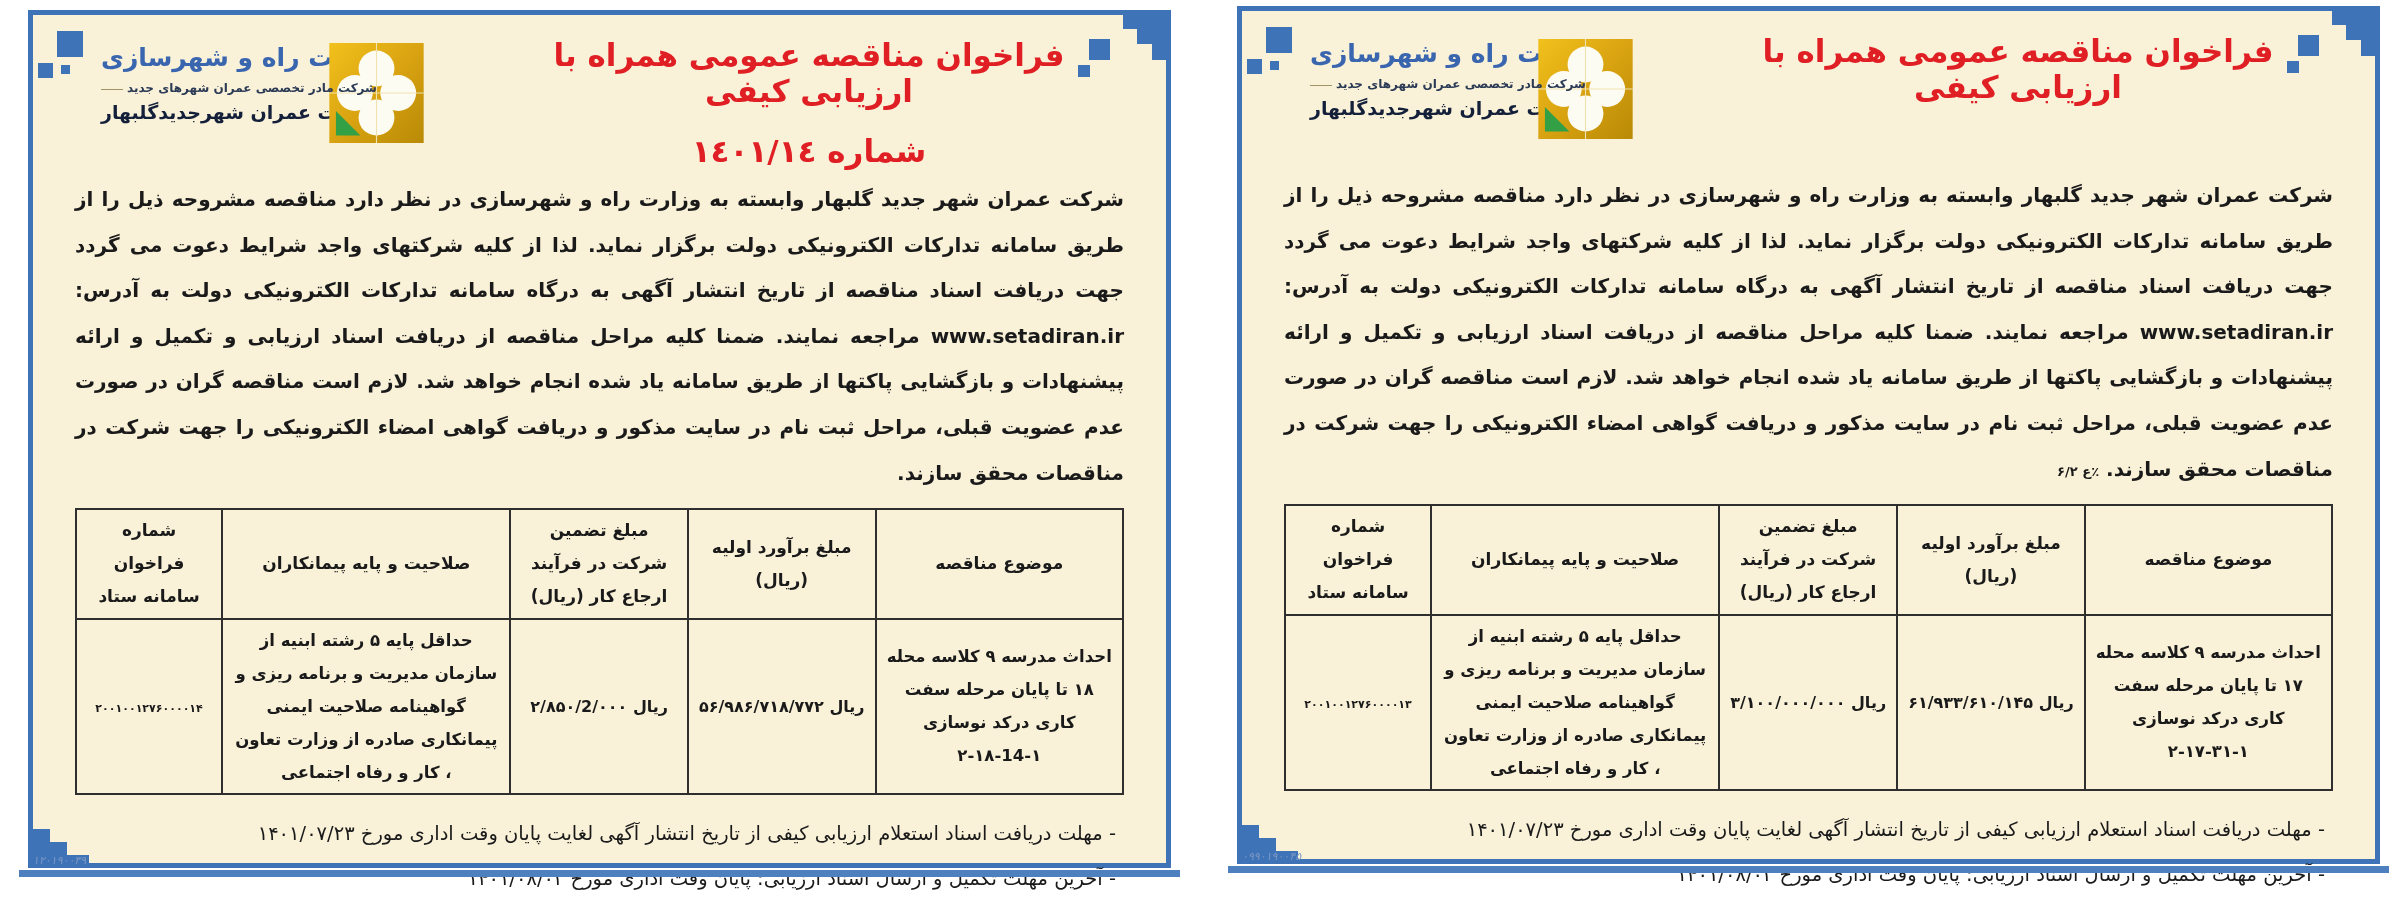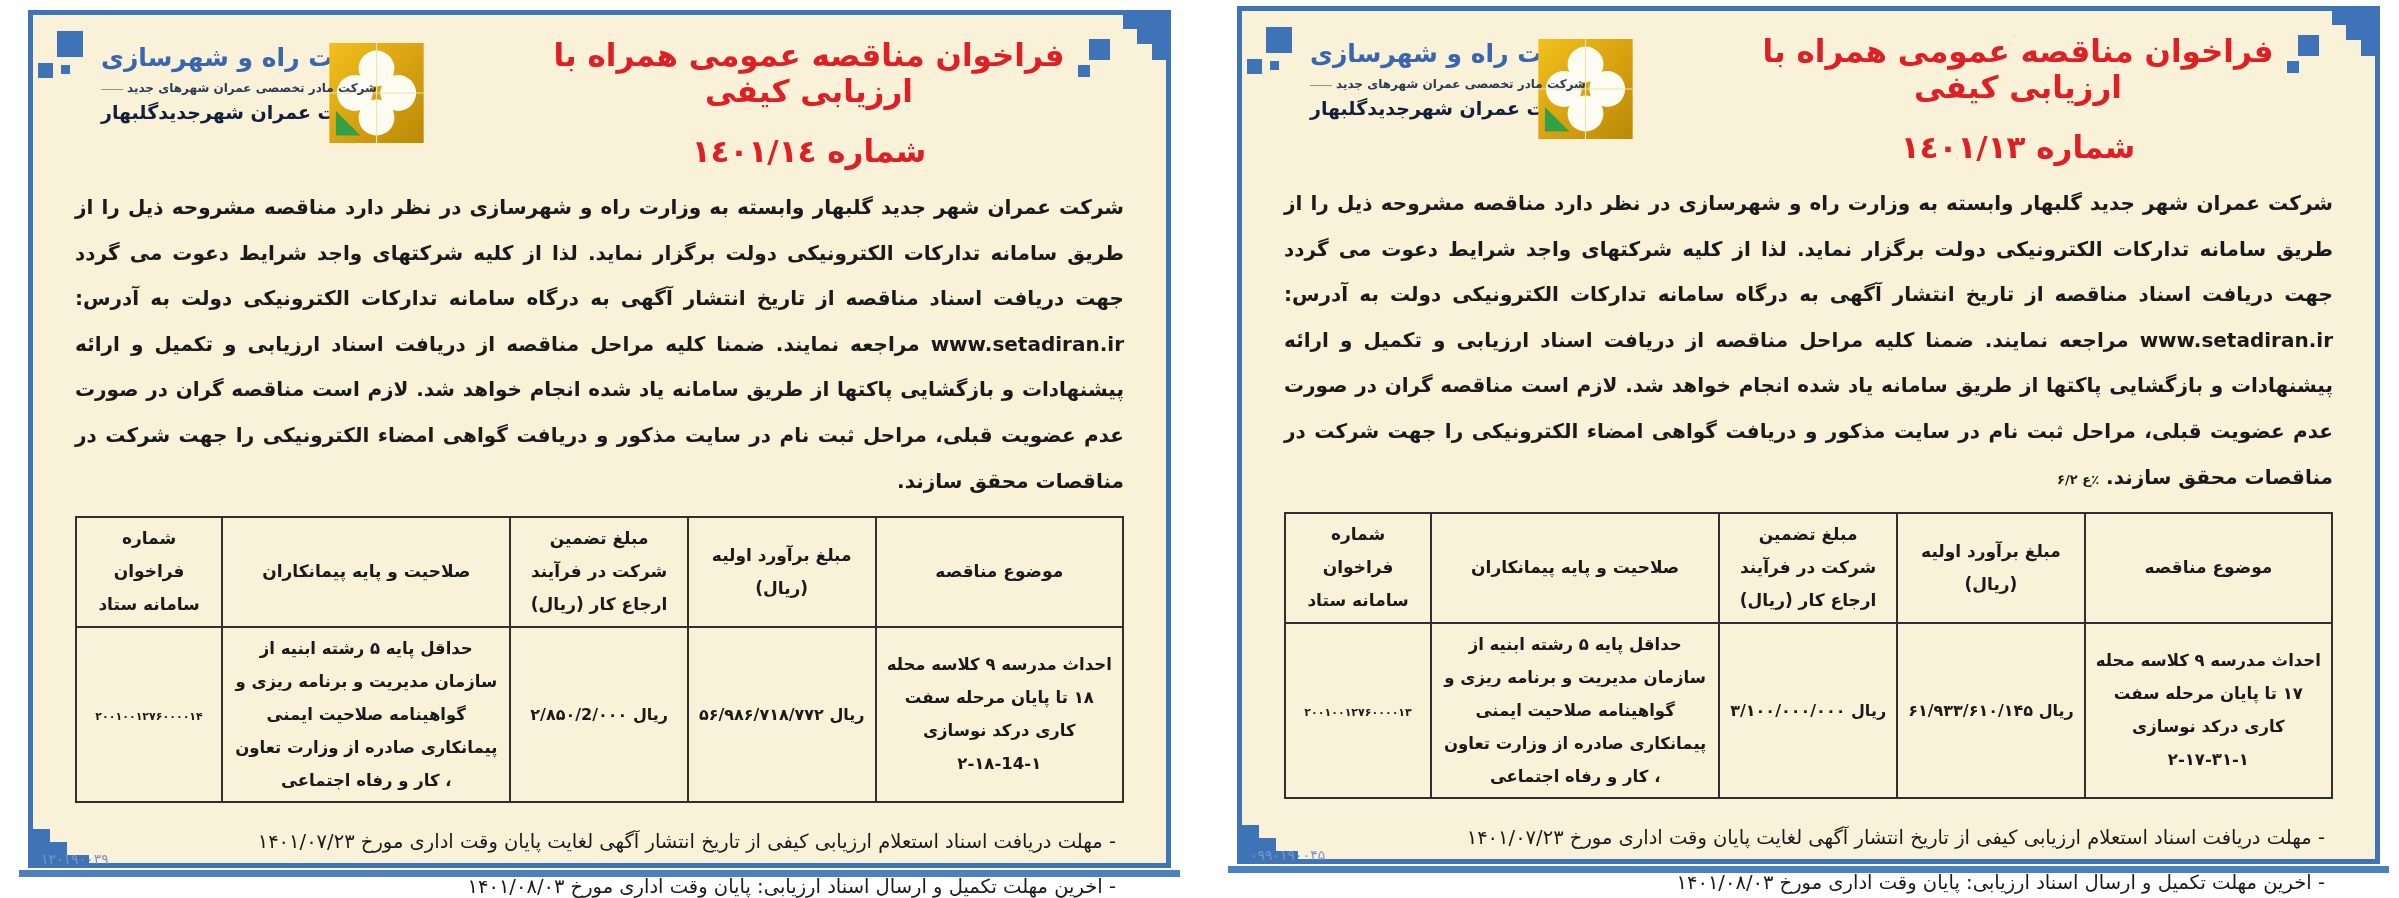--- a/index.html
+++ b/index.html
@@ -44,41 +44,41 @@
   .parent{font-size:12px;font-weight:bold;color:#2b3a55;margin-top:9px;white-space:nowrap;position:relative;padding-left:26px;}
   .parent::after{content:"";position:absolute;left:0;top:55%;width:22px;height:1px;background:#a29366;}
   .company{font-size:19px;font-weight:bold;color:#141f3a;margin-top:6px;white-space:nowrap;}
   .emblem{flex:0 0 auto;}
   .titles{flex:1;text-align:center;color:#e01f25;padding-left:70px;padding-top:6px;direction:rtl;}
   .t1{font-size:31px;font-weight:bold;letter-spacing:-0.5px;}
   .t2{font-size:31px;font-weight:bold;margin-top:24px;}
 
   
   .para{
-    margin-top:18px;font-size:20px;font-weight:bold;color:#1a1a1a;
+    margin-top:10px;font-size:20px;font-weight:bold;color:#1a1a1a;
     line-height:2.28;text-align:justify;
   }
   .adcode{font-size:13px;color:#1a1a1a;}
 
   
   table{width:100%;border-collapse:collapse;margin-top:12px;direction:rtl;}
   table,td,th{border:2px solid #2f2f2f;}
   th,td{font-weight:bold;color:#1a1a1a;text-align:center;vertical-align:middle;padding:4px 10px;}
   th{font-size:17px;height:86px;line-height:1.95;}
   td{font-size:16.5px;height:124px;line-height:2.0;}
   .c-subject{width:24%;} .c-estimate{width:17%;} .c-guarantee{width:17%;}
   .c-qual{width:28%;} .c-setad{width:14%;}
   .amt{direction:ltr;display:inline-block;white-space:nowrap;font-size:16px;}
   .setad-num{font-size:11px;white-space:nowrap;}
 
   
   .deadlines{margin-top:16px;}
   .deadline-line{font-size:19.5px;font-weight:normal;color:#1a1a1a;line-height:2.32;text-align:right;padding-right:8px;}
   .deadlines .deadline-line:nth-child(n+3){padding-right:128px;}
-  .ad-id{position:absolute;left:8px;bottom:-4px;font-size:14px;color:#7b97c4;direction:ltr;}
+  .ad-id{position:absolute;left:0;bottom:-4px;font-size:11px;color:#7b97c4;direction:ltr;font-style:italic;}
 </style>
 </head>
 <body>
 
 <div class="doc left">
   <div class="px tl1"></div>
   <div class="px tl2"></div>
   <div class="px tl3"></div>
   <div class="px tr1"></div>
   <div class="px tr2"></div>
@@ -209,21 +209,20 @@
             <polygon points="7,98 7,72 33,98" fill="#33a045"></polygon>
             <g stroke="#efe2b0" stroke-width="1.2">
               <line x1="50" y1="0" x2="50" y2="106"></line>
                 <line x1="0" y1="53" x2="100" y2="53"></line>
             </g>
           </svg>
         </div>
       </div>
       <div class="titles">
         <div class="t1">فراخوان مناقصه عمومی همراه با ارزیابی کیفی</div>
-        <div class="t2">شماره ١٤٠١/١٣</div>
       </div>
     </div>
 
     <div class="para"><span>شرکت عمران شهر جدید گلبهار وابسته به وزارت راه و شهرسازی در نظر دارد مناقصه مشروحه ذیل را از طریق سامانه تدارکات الکترونیکی دولت برگزار نماید. لذا از کلیه شرکتهای واجد شرایط دعوت می گردد جهت دریافت اسناد مناقصه از تاریخ انتشار آگهی به درگاه سامانه تدارکات الکترونیکی دولت به آدرس: www.setadiran.ir مراجعه نمایند. ضمنا کلیه مراحل مناقصه از دریافت اسناد ارزیابی و تکمیل و ارائه پیشنهادات و بازگشایی پاکتها از طریق سامانه یاد شده انجام خواهد شد. لازم است مناقصه گران در صورت عدم عضویت قبلی، مراحل ثبت نام در سایت مذکور و دریافت گواهی امضاء الکترونیکی را جهت شرکت در مناقصات محقق سازند.</span> <span class="adcode">٪ع ۶/۲</span></div>
 
     <table>
       <colgroup>
         <col class="c-subject">
           <col class="c-estimate">
           <col class="c-guarantee">

